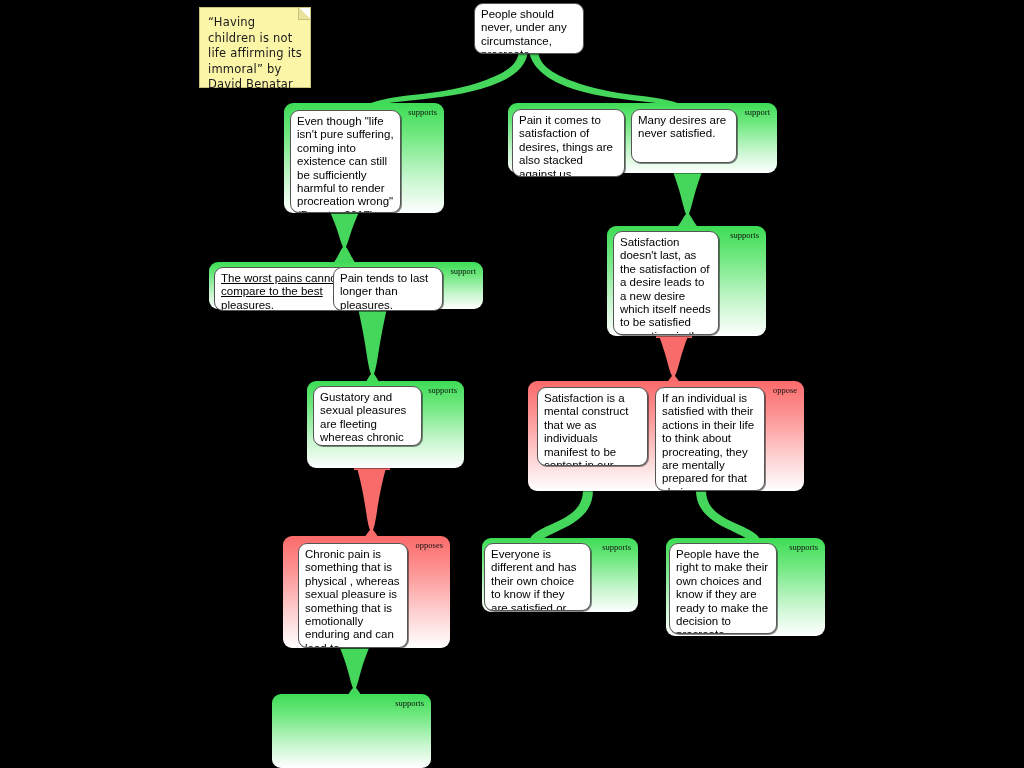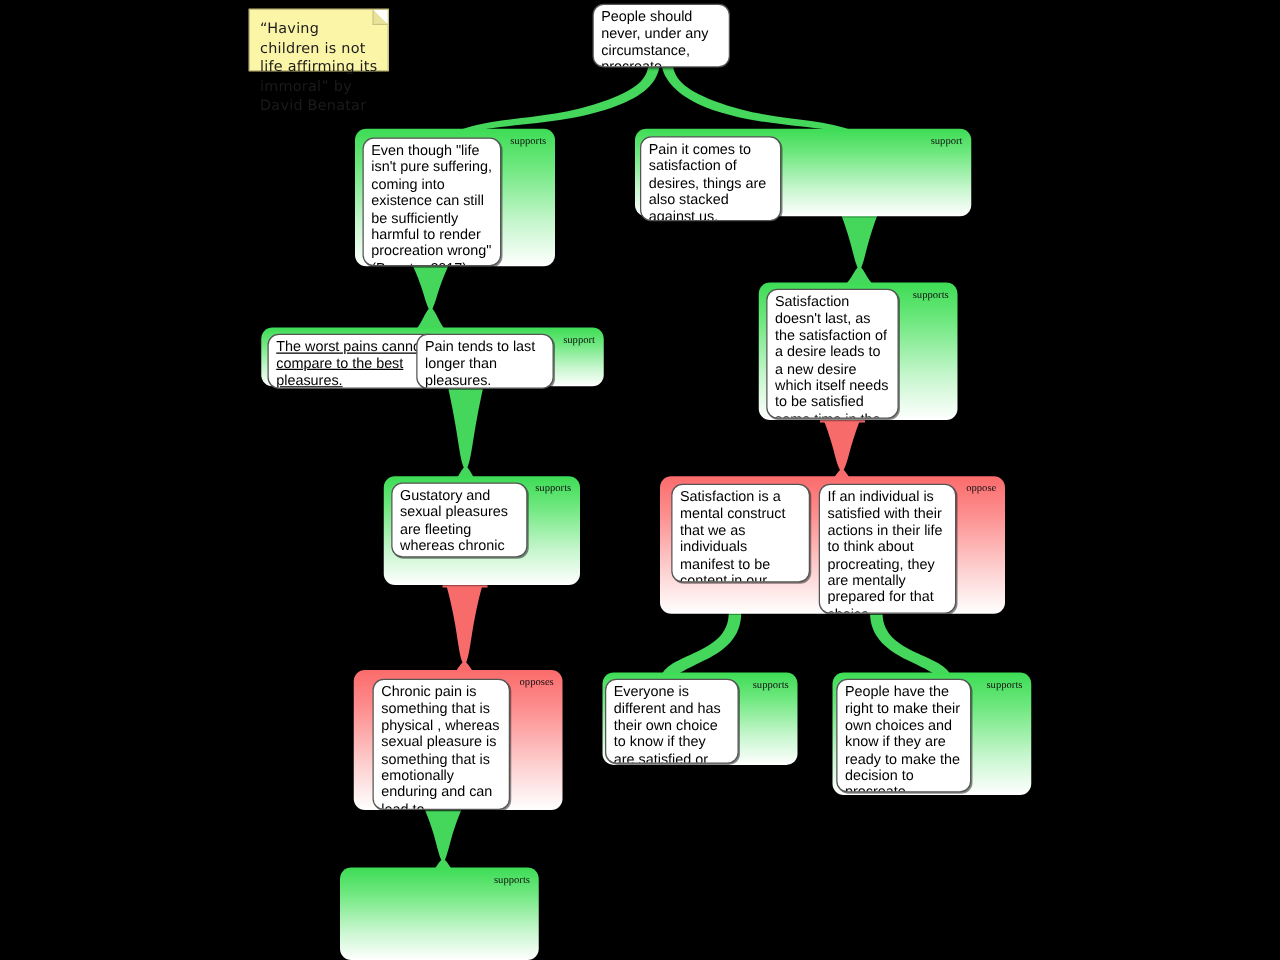--- a/index.html
+++ b/index.html
@@ -155,21 +155,21 @@
         C 366 534, 366 537, 357 546
         L 386 546
         C 377 537, 377 534, 373 530
         C 377 520, 377 500, 386 468 Z"></path>
     </g>
 
     <rect x="656" y="334" width="36" height="4" fill="#f86b6b"></rect>
     <rect x="354" y="466" width="36" height="4" fill="#f86b6b"></rect>
   </svg>
 
-  <div class="sticky" style="left:199px;top:7px;width:112px;height:50px;">
+  <div class="sticky" style="left:199px;top:7px;width:112px;height:81px;">
     <div class="fold"></div>
     <span>“Having children is not life affirming its immoral” by David Benatar</span>
   </div>
 
   <div class="card root" style="left:474px;top:3px;width:110px;height:51px;">
     <span>People should never, under any circumstance, procreate</span>
   </div>
 
   <div class="group supports" style="left:284px;top:103px;width:160px;height:110px;">
     <span class="grouplabel">supports</span>
@@ -177,20 +177,23 @@
   <div class="card" style="left:290px;top:110px;width:111px;height:103px;">
     <span>Even though "life isn't pure suffering, coming into existence can still be sufficiently harmful to render procreation wrong" (Benatar 2017).</span>
   </div>
 
   <div class="group supports" style="left:508px;top:103px;width:269px;height:70px;">
     <span class="grouplabel">support</span>
   </div>
   <div class="card" style="left:512px;top:109px;width:113px;height:68px;">
     <span>Pain it comes to satisfaction of desires, things are also stacked against us.</span>
   </div>
+  <div class="card" style="left:631px;top:109px;width:106px;height:54px;">
+    <span>Many desires are never satisfied.</span>
+  </div>
 
   <div class="group supports" style="left:209px;top:262px;width:274px;height:47px;">
     <span class="grouplabel">support</span>
   </div>
   <div class="card" style="left:214px;top:267px;width:138px;height:44px;text-decoration:underline;">
     <span>The worst pains cannot compare to the best pleasures.</span>
   </div>
   <div class="card" style="left:333px;top:267px;width:110px;height:44px;">
     <span>Pain tends to last longer than pleasures.</span>
   </div>

